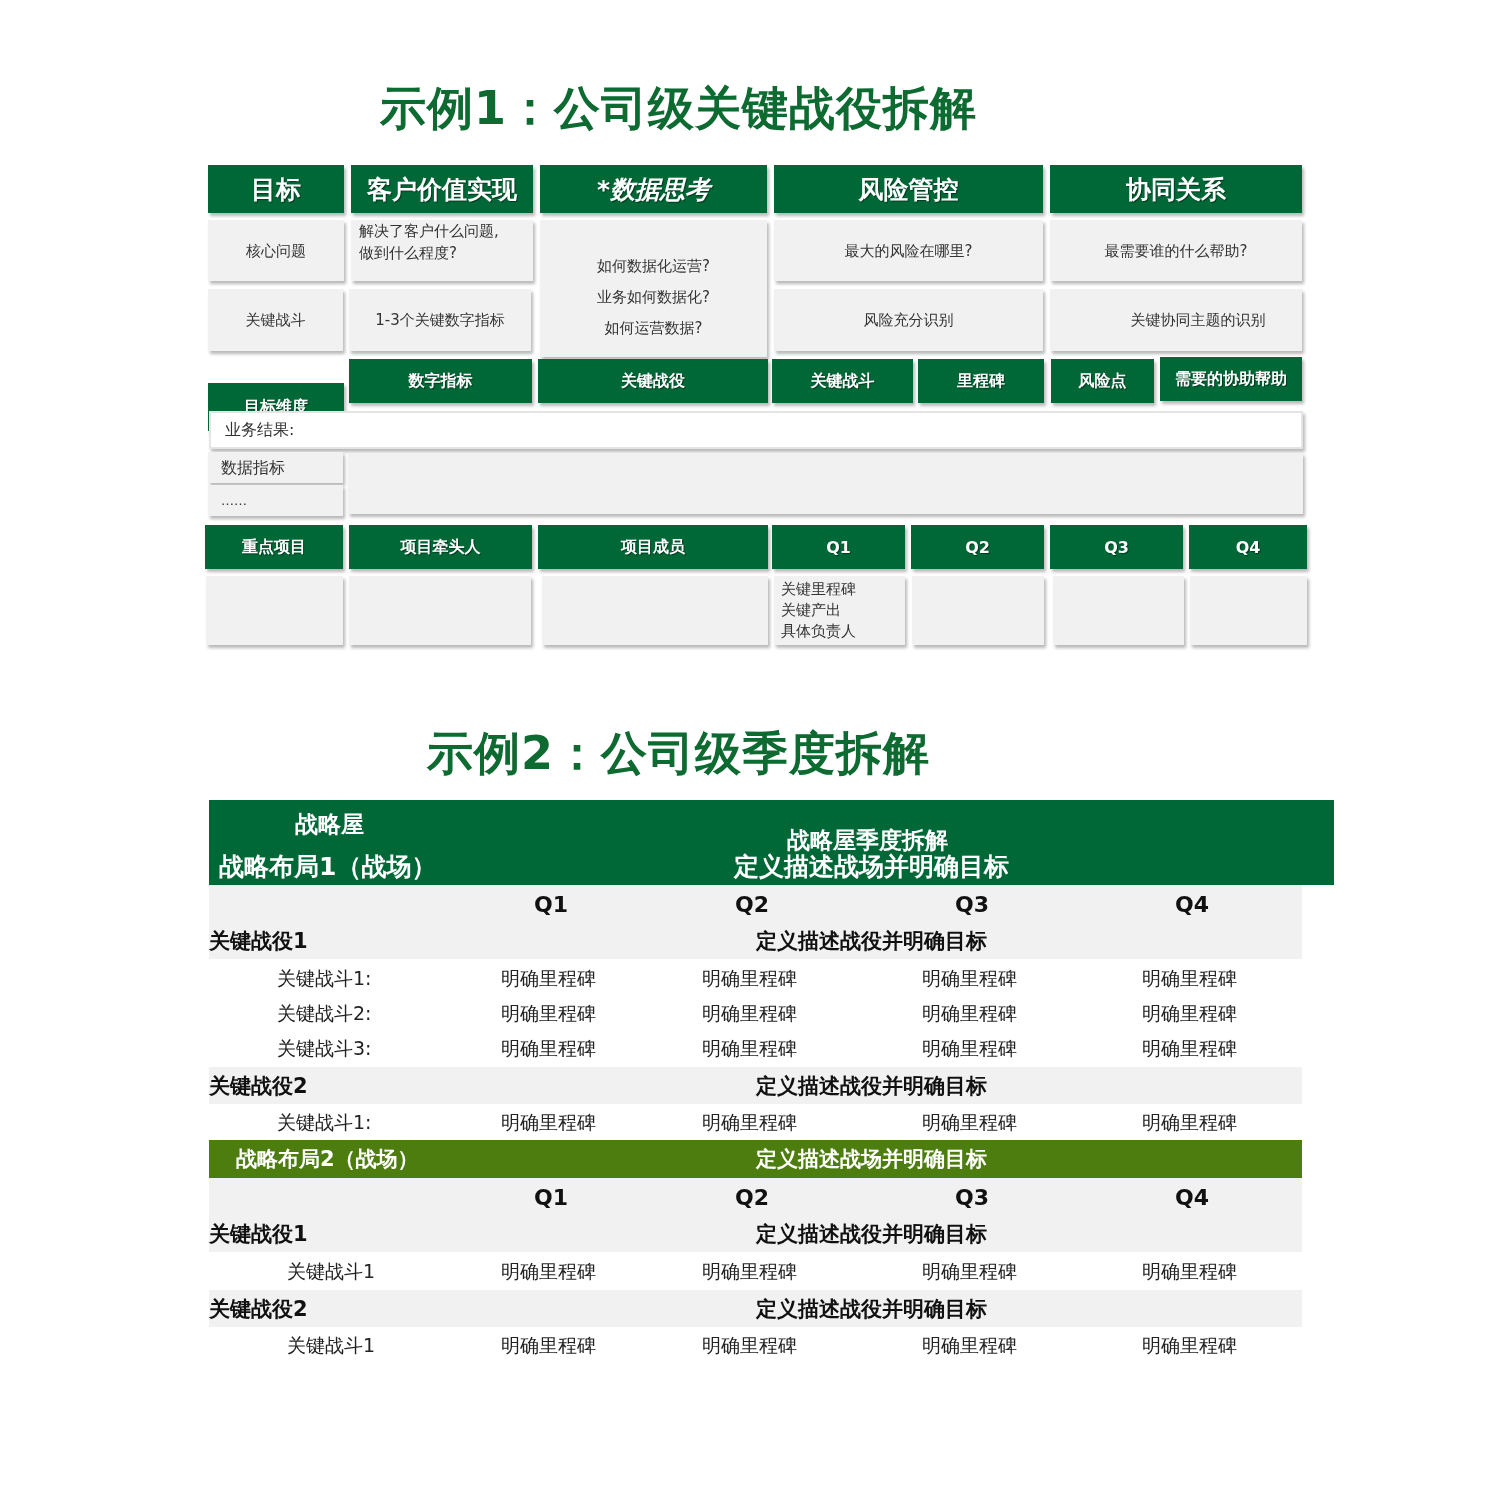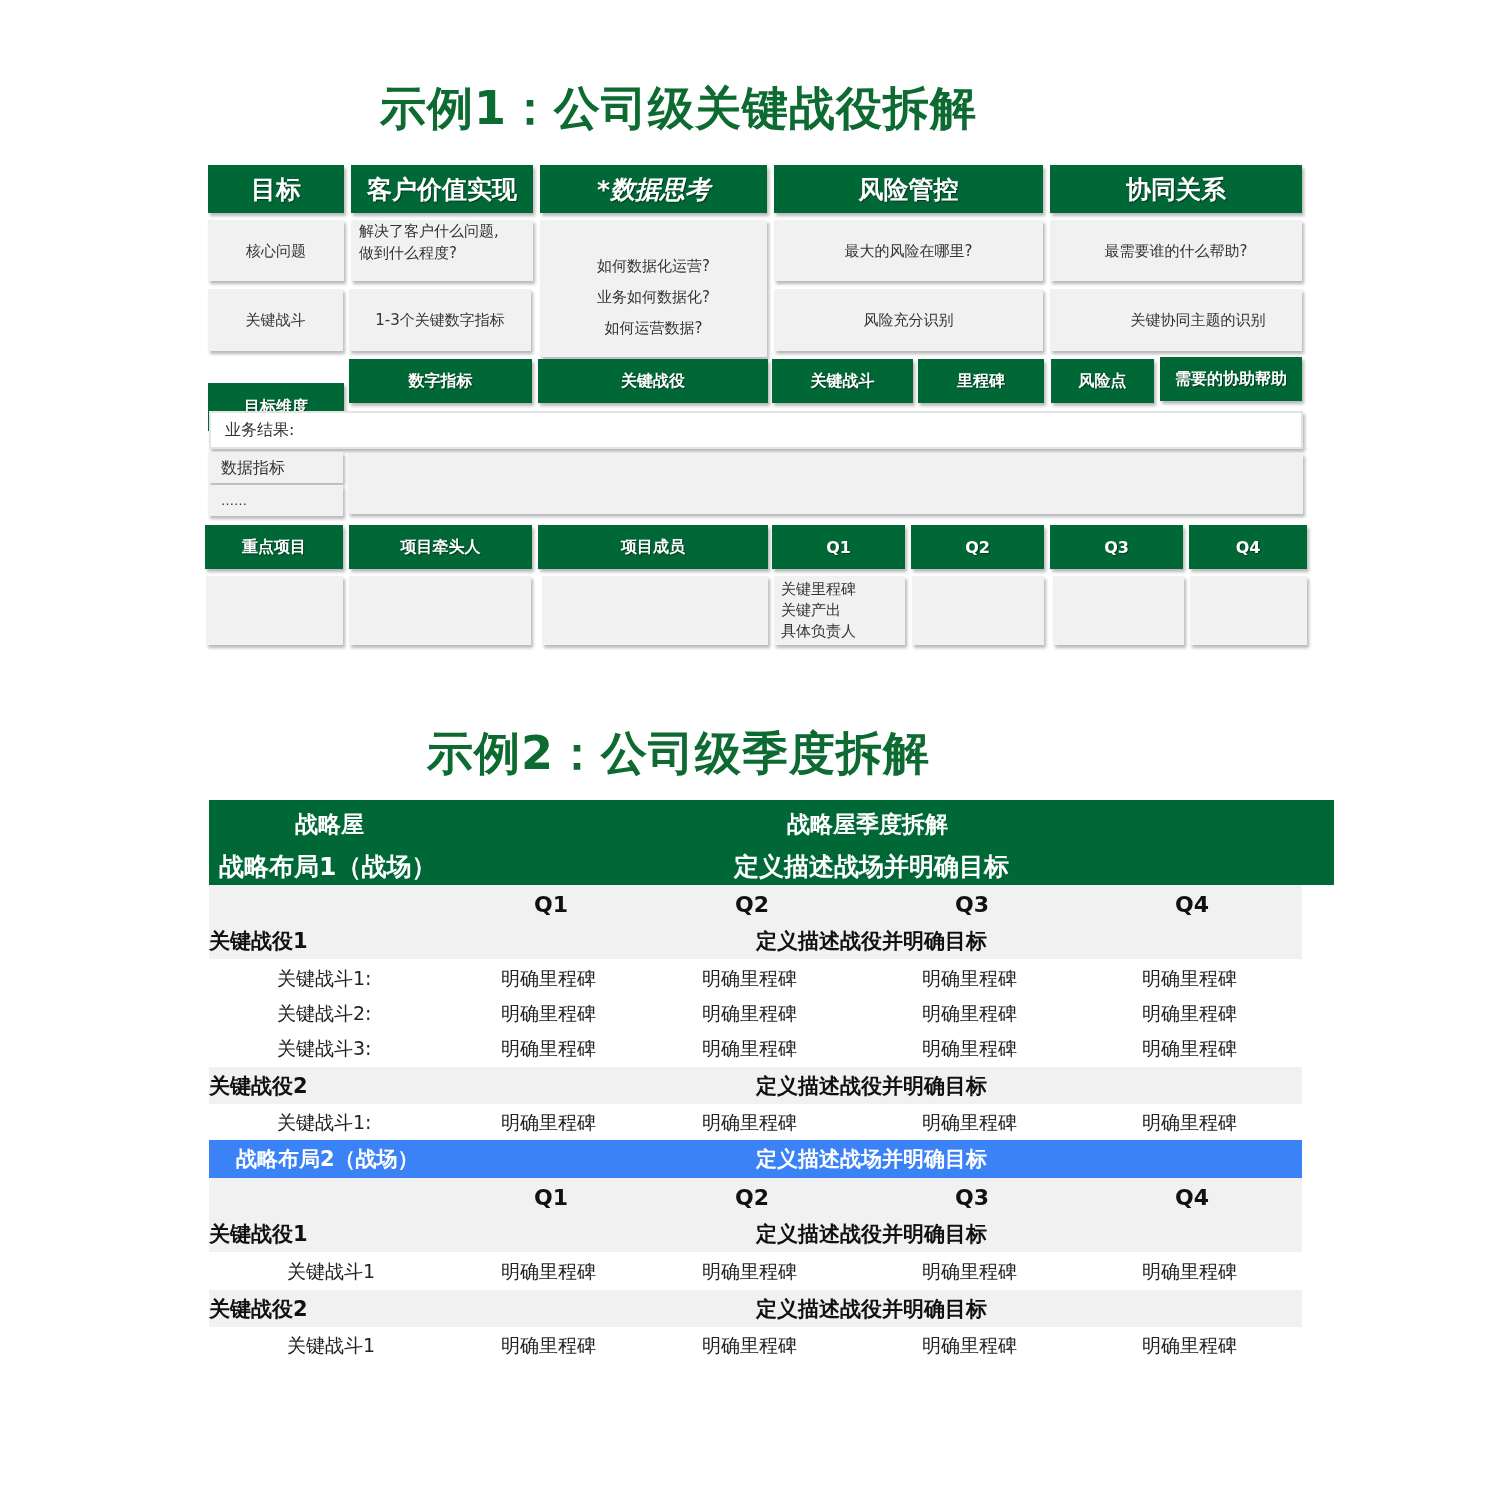--- a/index.html
+++ b/index.html
@@ -16,21 +16,21 @@
   .w { background:#fff; }
   .it { font-style:italic; }
   .left { justify-content:flex-start; text-align:left; padding-left:14px; }
   .lines { flex-direction:column; }
   .lines span { display:block; }
 
   
   .t2 { position:absolute; left:209px; width:1093px; }
   .row { position:absolute; left:209px; width:1093px; height:36px; }
   .row.gray { background:#f1f1f1; }
-  .row.green { background:#3b82f6; }
+  .row.green { background:#4d7c0f; }
   .cell { position:absolute; top:0; height:100%; display:flex; align-items:center; white-space:nowrap; font-size:19px; }
   .b { font-weight:bold; font-size:21px; color:#111; }
   .wb { font-weight:bold; color:#fff; font-size:23px; }
   .norm { color:#222; }
 </style>
 </head>
 <body>
 
 <div class="title" style="top:78px;">示例1：公司级关键战役拆解</div>
 
@@ -91,21 +91,21 @@
   <span>具体负责人</span>
 </div>
 <div class="blk l" style="left:912px;top:576px;width:132px;height:69px;"></div>
 <div class="blk l" style="left:1053px;top:576px;width:131px;height:69px;"></div>
 <div class="blk l" style="left:1190px;top:576px;width:117px;height:69px;"></div>
 
 <div class="title" style="top:723px;">示例2：公司级季度拆解</div>
 
 <div class="t2" style="top:800px;height:85px;background:#006837;padding-left:32px;">
   <div class="cell wb" style="left:86px;top:4px;height:40px;">战略屋</div>
-  <div class="cell wb" style="left:578px;top:4px;height:40px;">战略屋季度拆解</div>
+  <div class="cell wb" style="left:578px;top:20px;height:40px;">战略屋季度拆解</div>
   <div class="cell wb" style="left:10px;top:46px;height:40px;font-size:25px;">战略布局1（战场）</div>
   <div class="cell wb" style="left:525px;top:46px;height:40px;font-size:25px;">定义描述战场并明确目标</div>
 </div>
 
 <div class="row gray" style="top:885px;height:74px;">
   <div class="cell b" style="left:325px;height:38px;font-size:22px;">Q1</div>
   <div class="cell b" style="left:526px;height:38px;font-size:22px;">Q2</div>
   <div class="cell b" style="left:746px;height:38px;font-size:22px;">Q3</div>
   <div class="cell b" style="left:966px;height:38px;font-size:22px;">Q4</div>
   <div class="cell b" style="left:0;top:38px;height:36px;">关键战役1</div>

